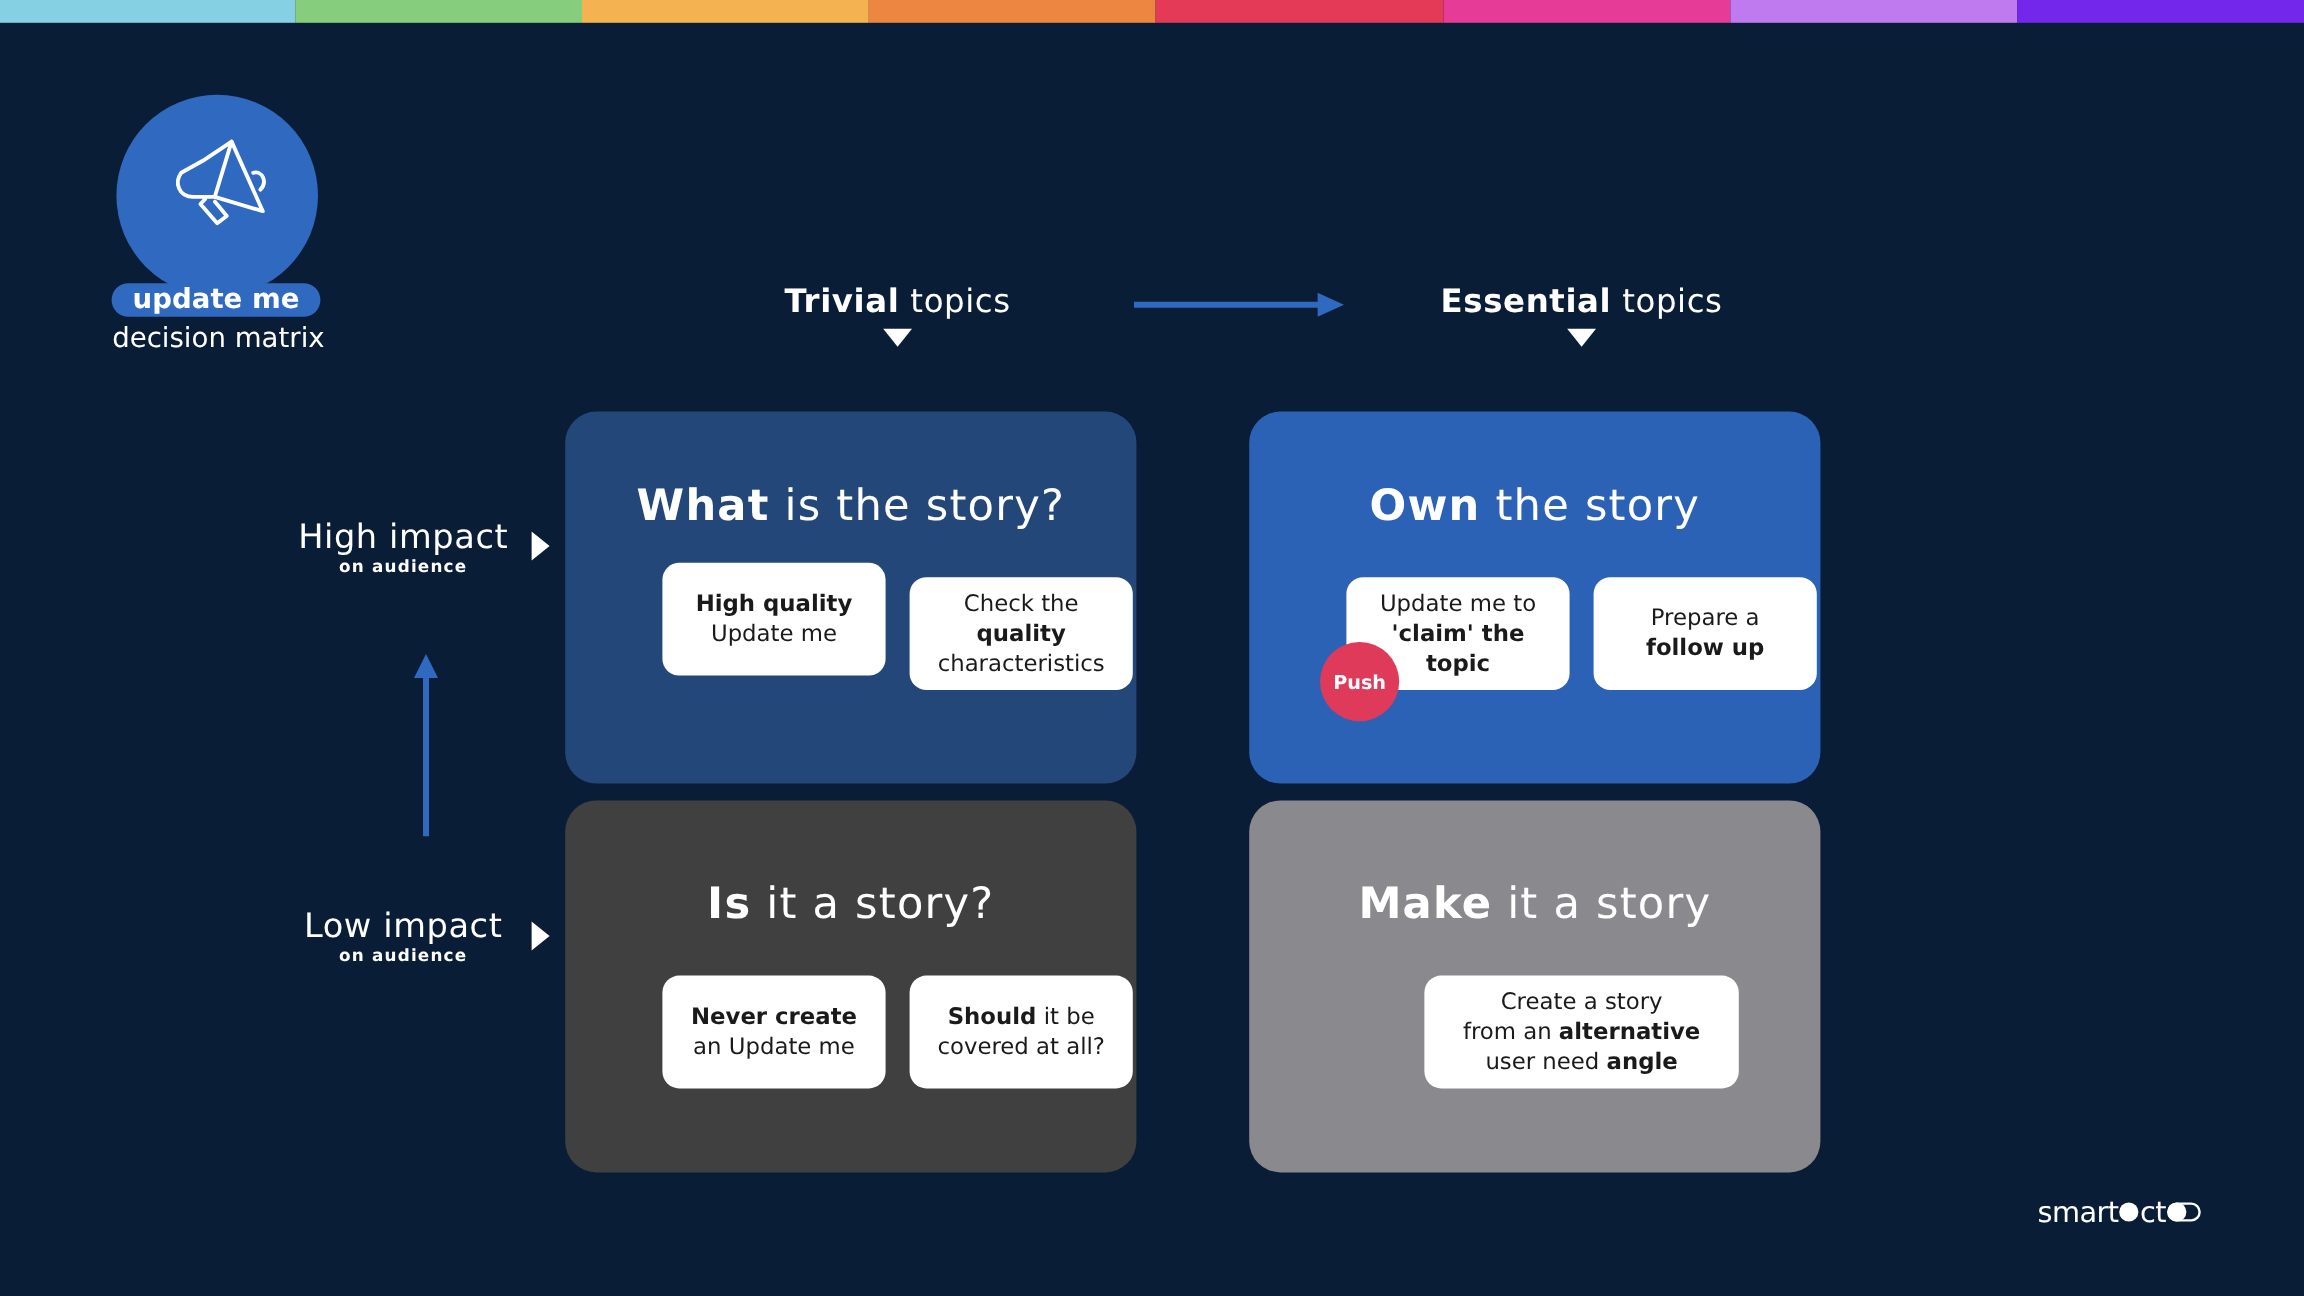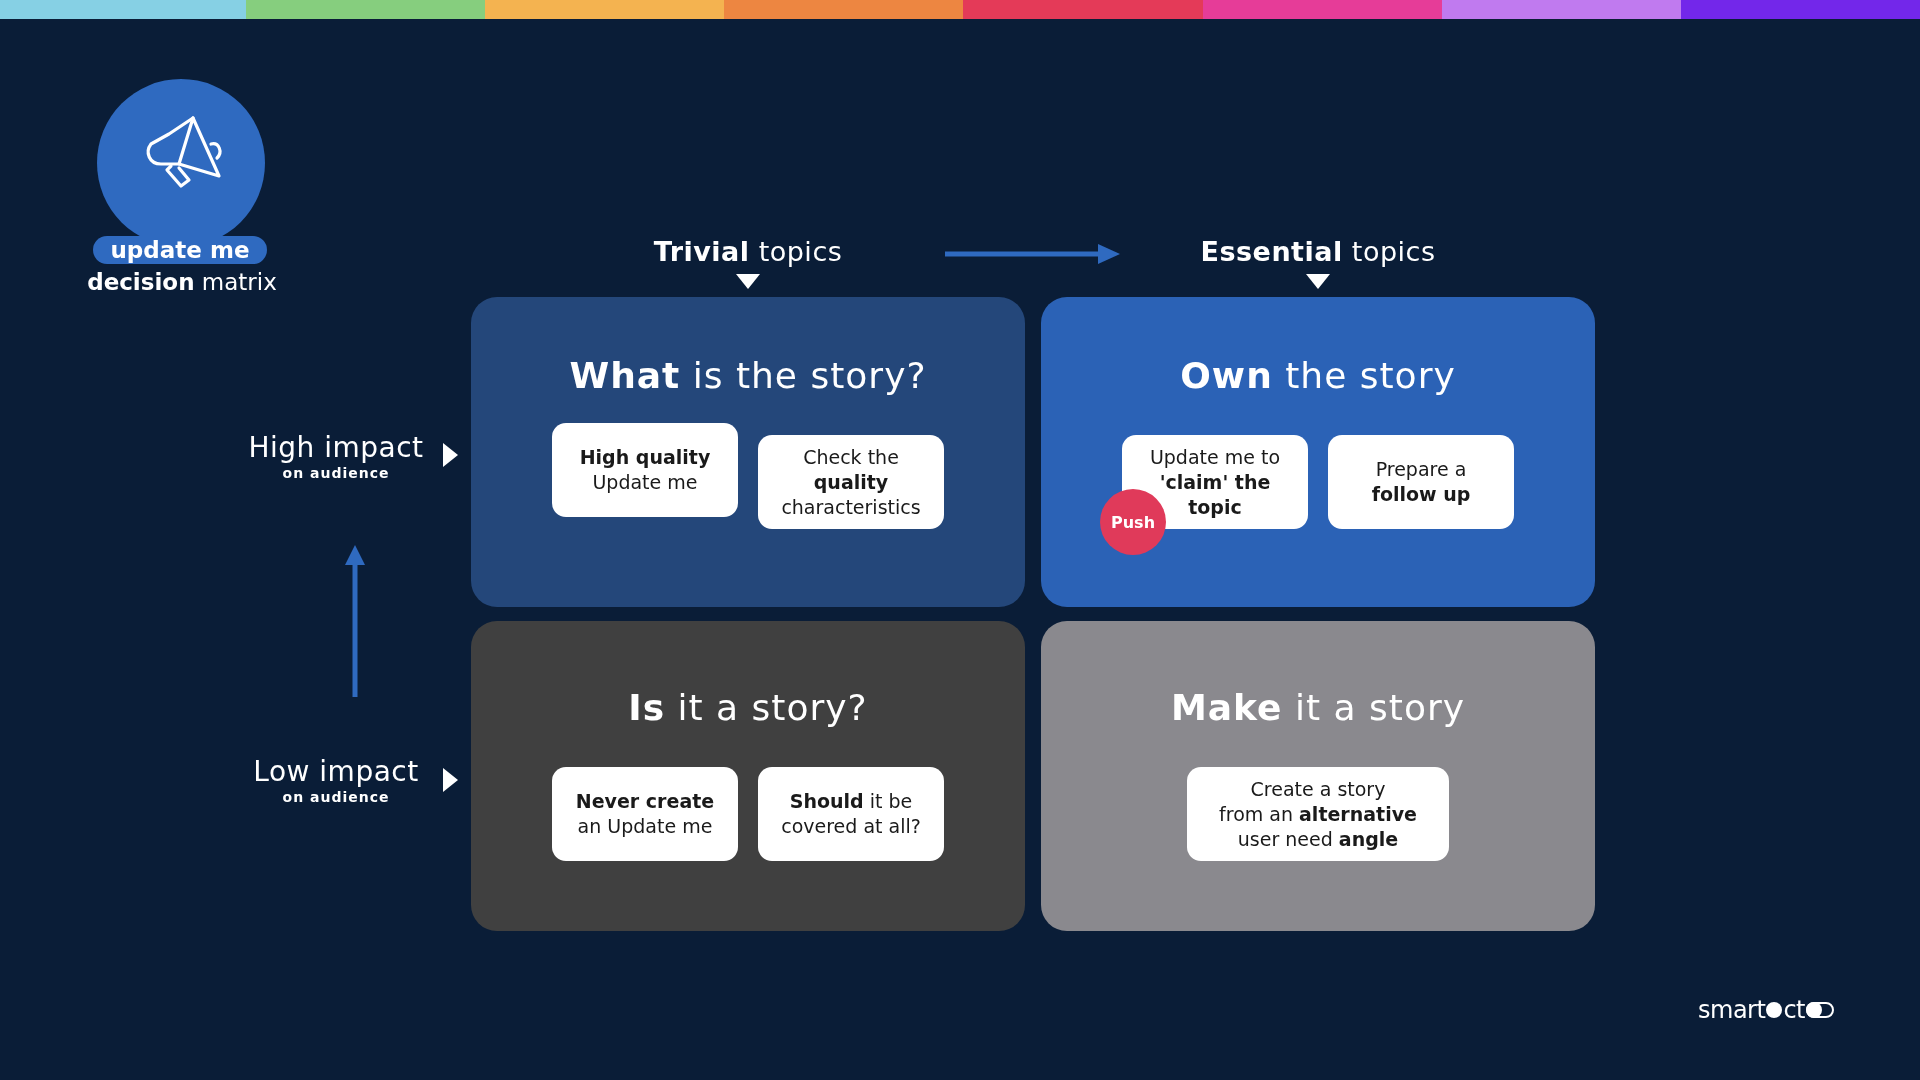--- a/index.html
+++ b/index.html
@@ -25,21 +25,21 @@
   .brand-circle svg { width: 100px; height: 100px; margin-top: -14px; }
   .brand-pill {
     position: absolute; left: 13px; top: 158px; width: 174px; height: 28px;
     border-radius: 14px; background: #2f6ac0;
     font-size: 23px; font-weight: bold; line-height: 28px; color: #fff;
   }
   .brand-sub {
     position: absolute; left: 0; top: 190px; width: 204px;
     font-size: 23px; line-height: 28px; white-space: nowrap;
   }
-  .brand-sub b { font-weight: bold; }
+  .brand-sub b { font-weight: normal; }
 
   
   .col-head {
     position: absolute; top: 236px; width: 554px; text-align: center;
     font-size: 27px; line-height: 32px; letter-spacing: 0.5px;
   }
   .col-head b { font-weight: bold; }
   .col-head .tri {
     display: block; width: 0; height: 0; margin: 6px auto 0;
     border-left: 12px solid transparent; border-right: 12px solid transparent;
@@ -55,21 +55,21 @@
   .row-head .sub { display: block; font-size: 14px; line-height: 18px; font-weight: bold; letter-spacing: 1px; }
   .row-tri {
     position: absolute; width: 0; height: 0;
     border-top: 12px solid transparent; border-bottom: 12px solid transparent;
     border-left: 15px solid #ffffff;
   }
   .v-arrow { position: absolute; left: 345px; top: 545px; width: 20px; height: 152px; }
 
   
   .quad {
-    position: absolute; width: 554px; height: 310px; border-radius: 26px;
+    position: absolute; width: 476px; height: 310px; border-radius: 26px; margin-top: 46px;
   }
   .quad-title {
     position: absolute; left: 0; width: 100%; text-align: center;
     font-size: 36px; line-height: 42px; letter-spacing: 1px; color: #ffffff;
   }
   .quad-title b { font-weight: bold; }
   .card {
     position: absolute; background: #ffffff; border-radius: 14px;
     color: #1a1a1a; font-size: 19px; line-height: 25px; text-align: center;
     display: flex; align-items: center; justify-content: center; padding: 4px 8px;

